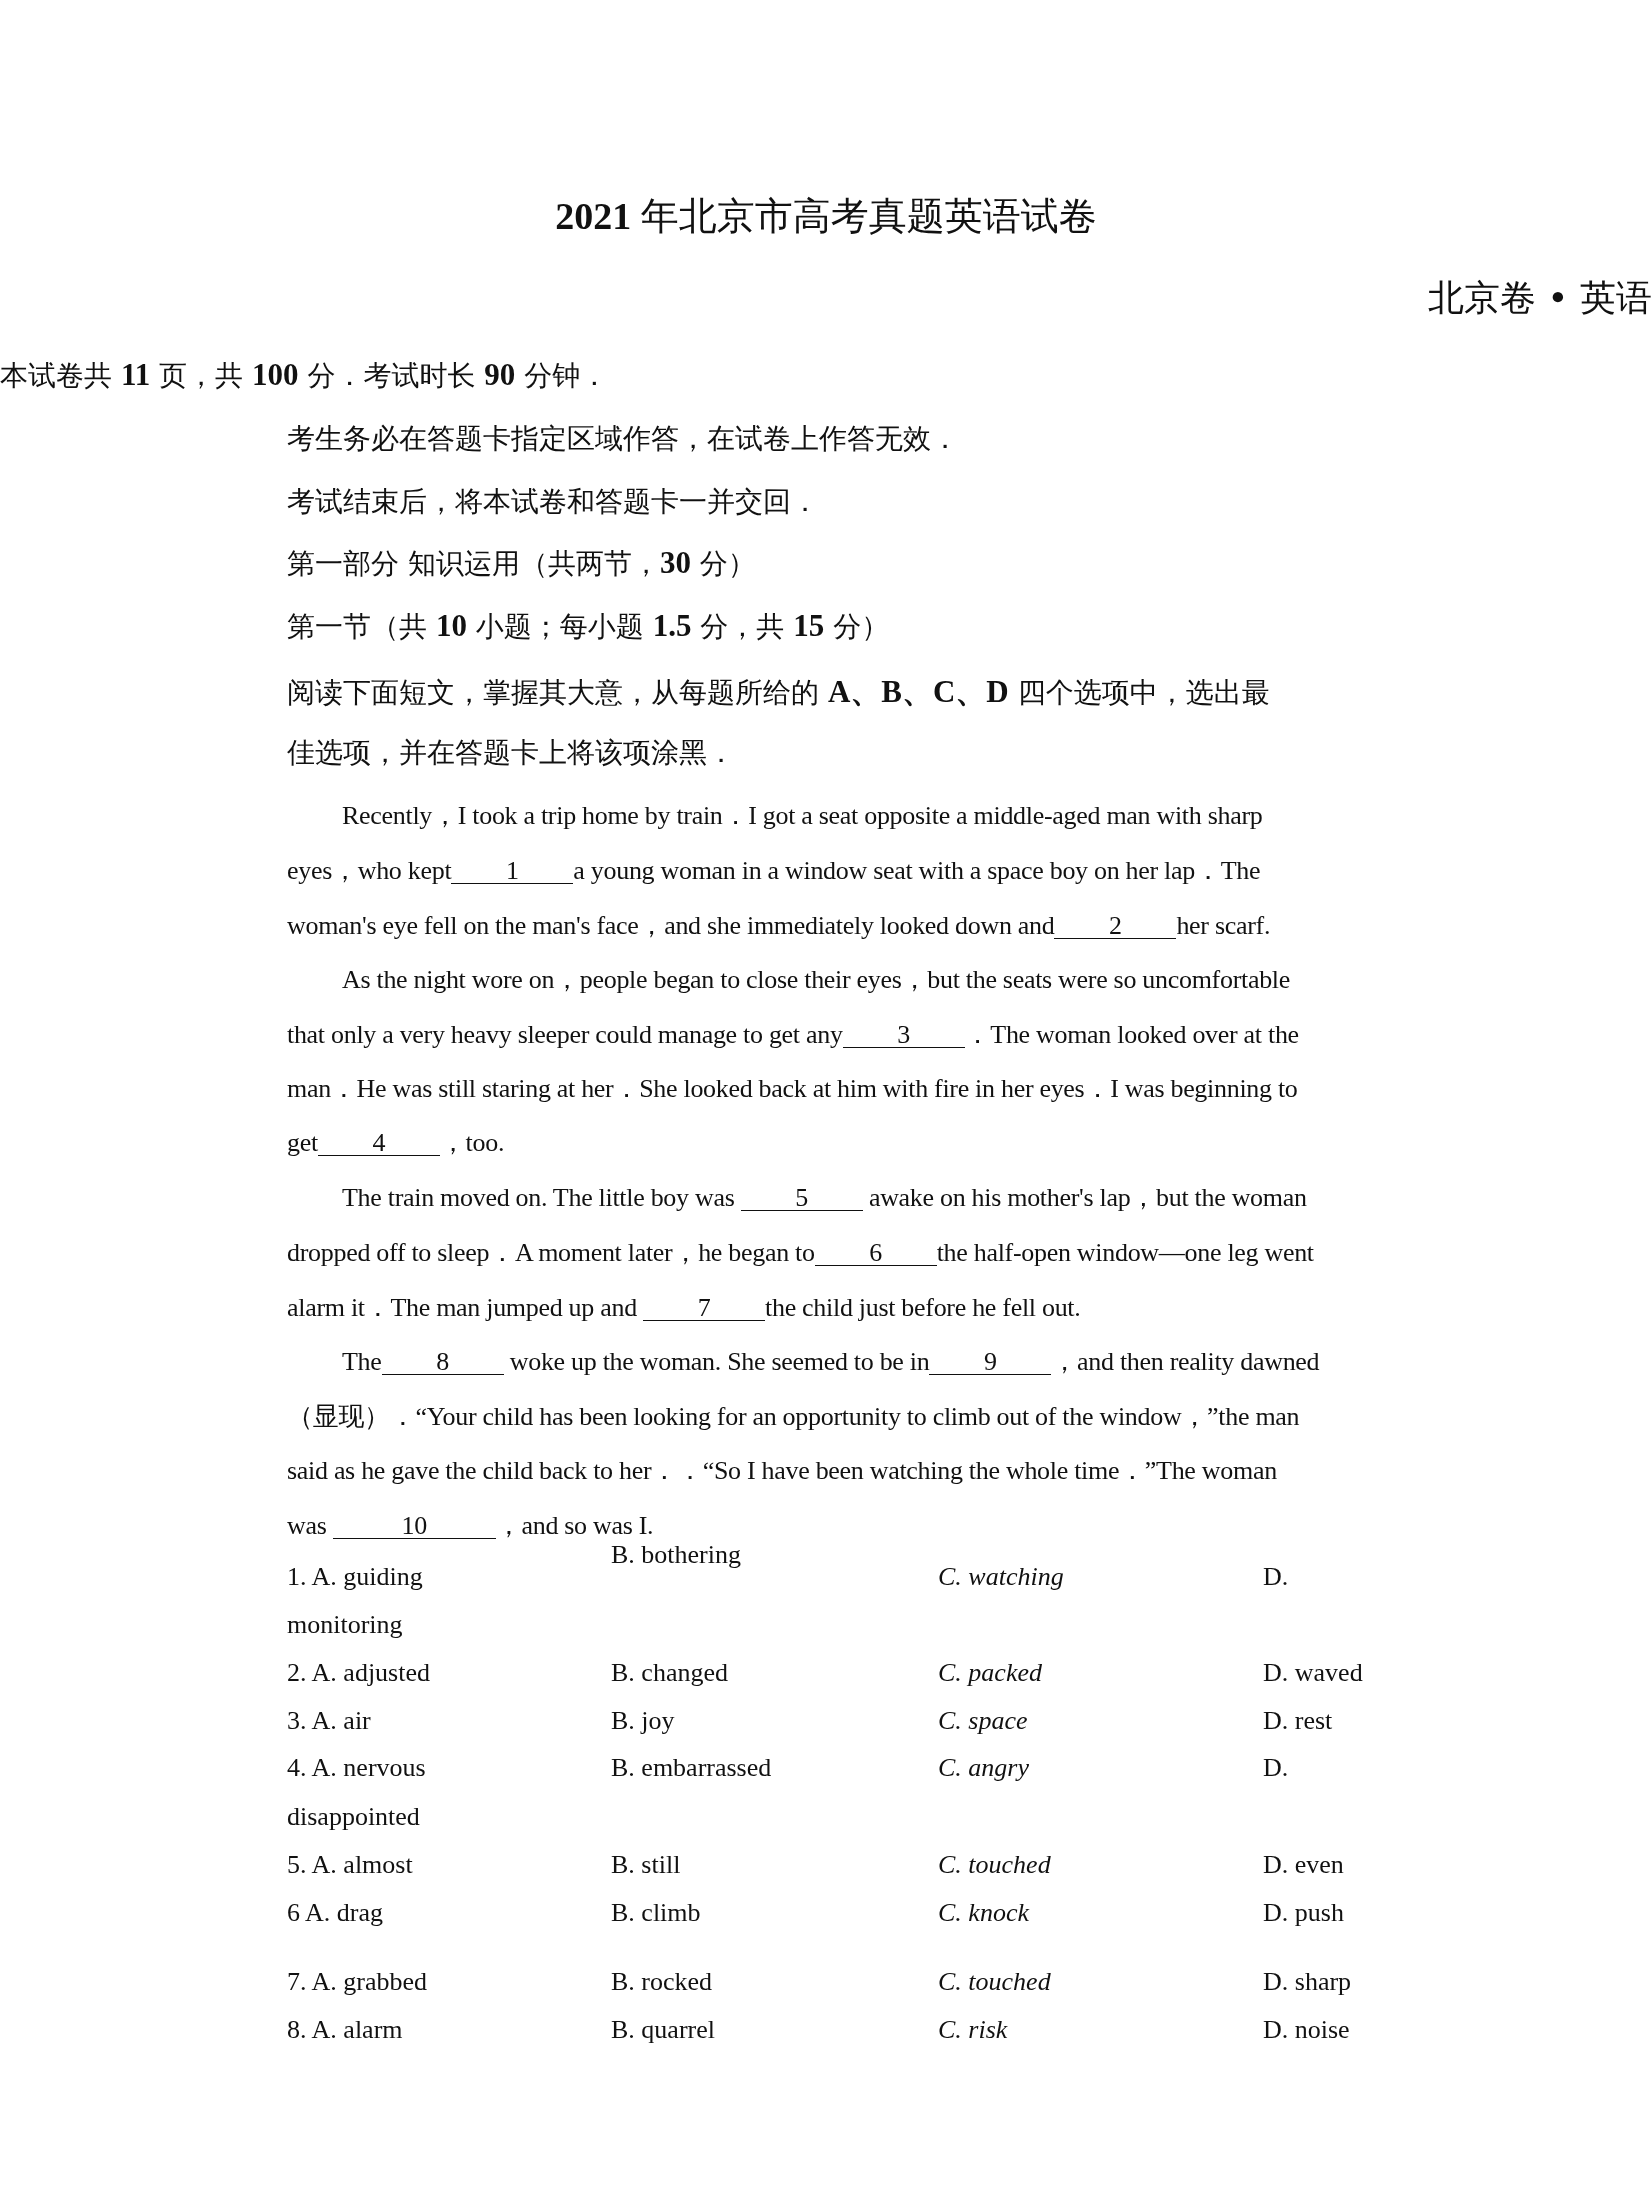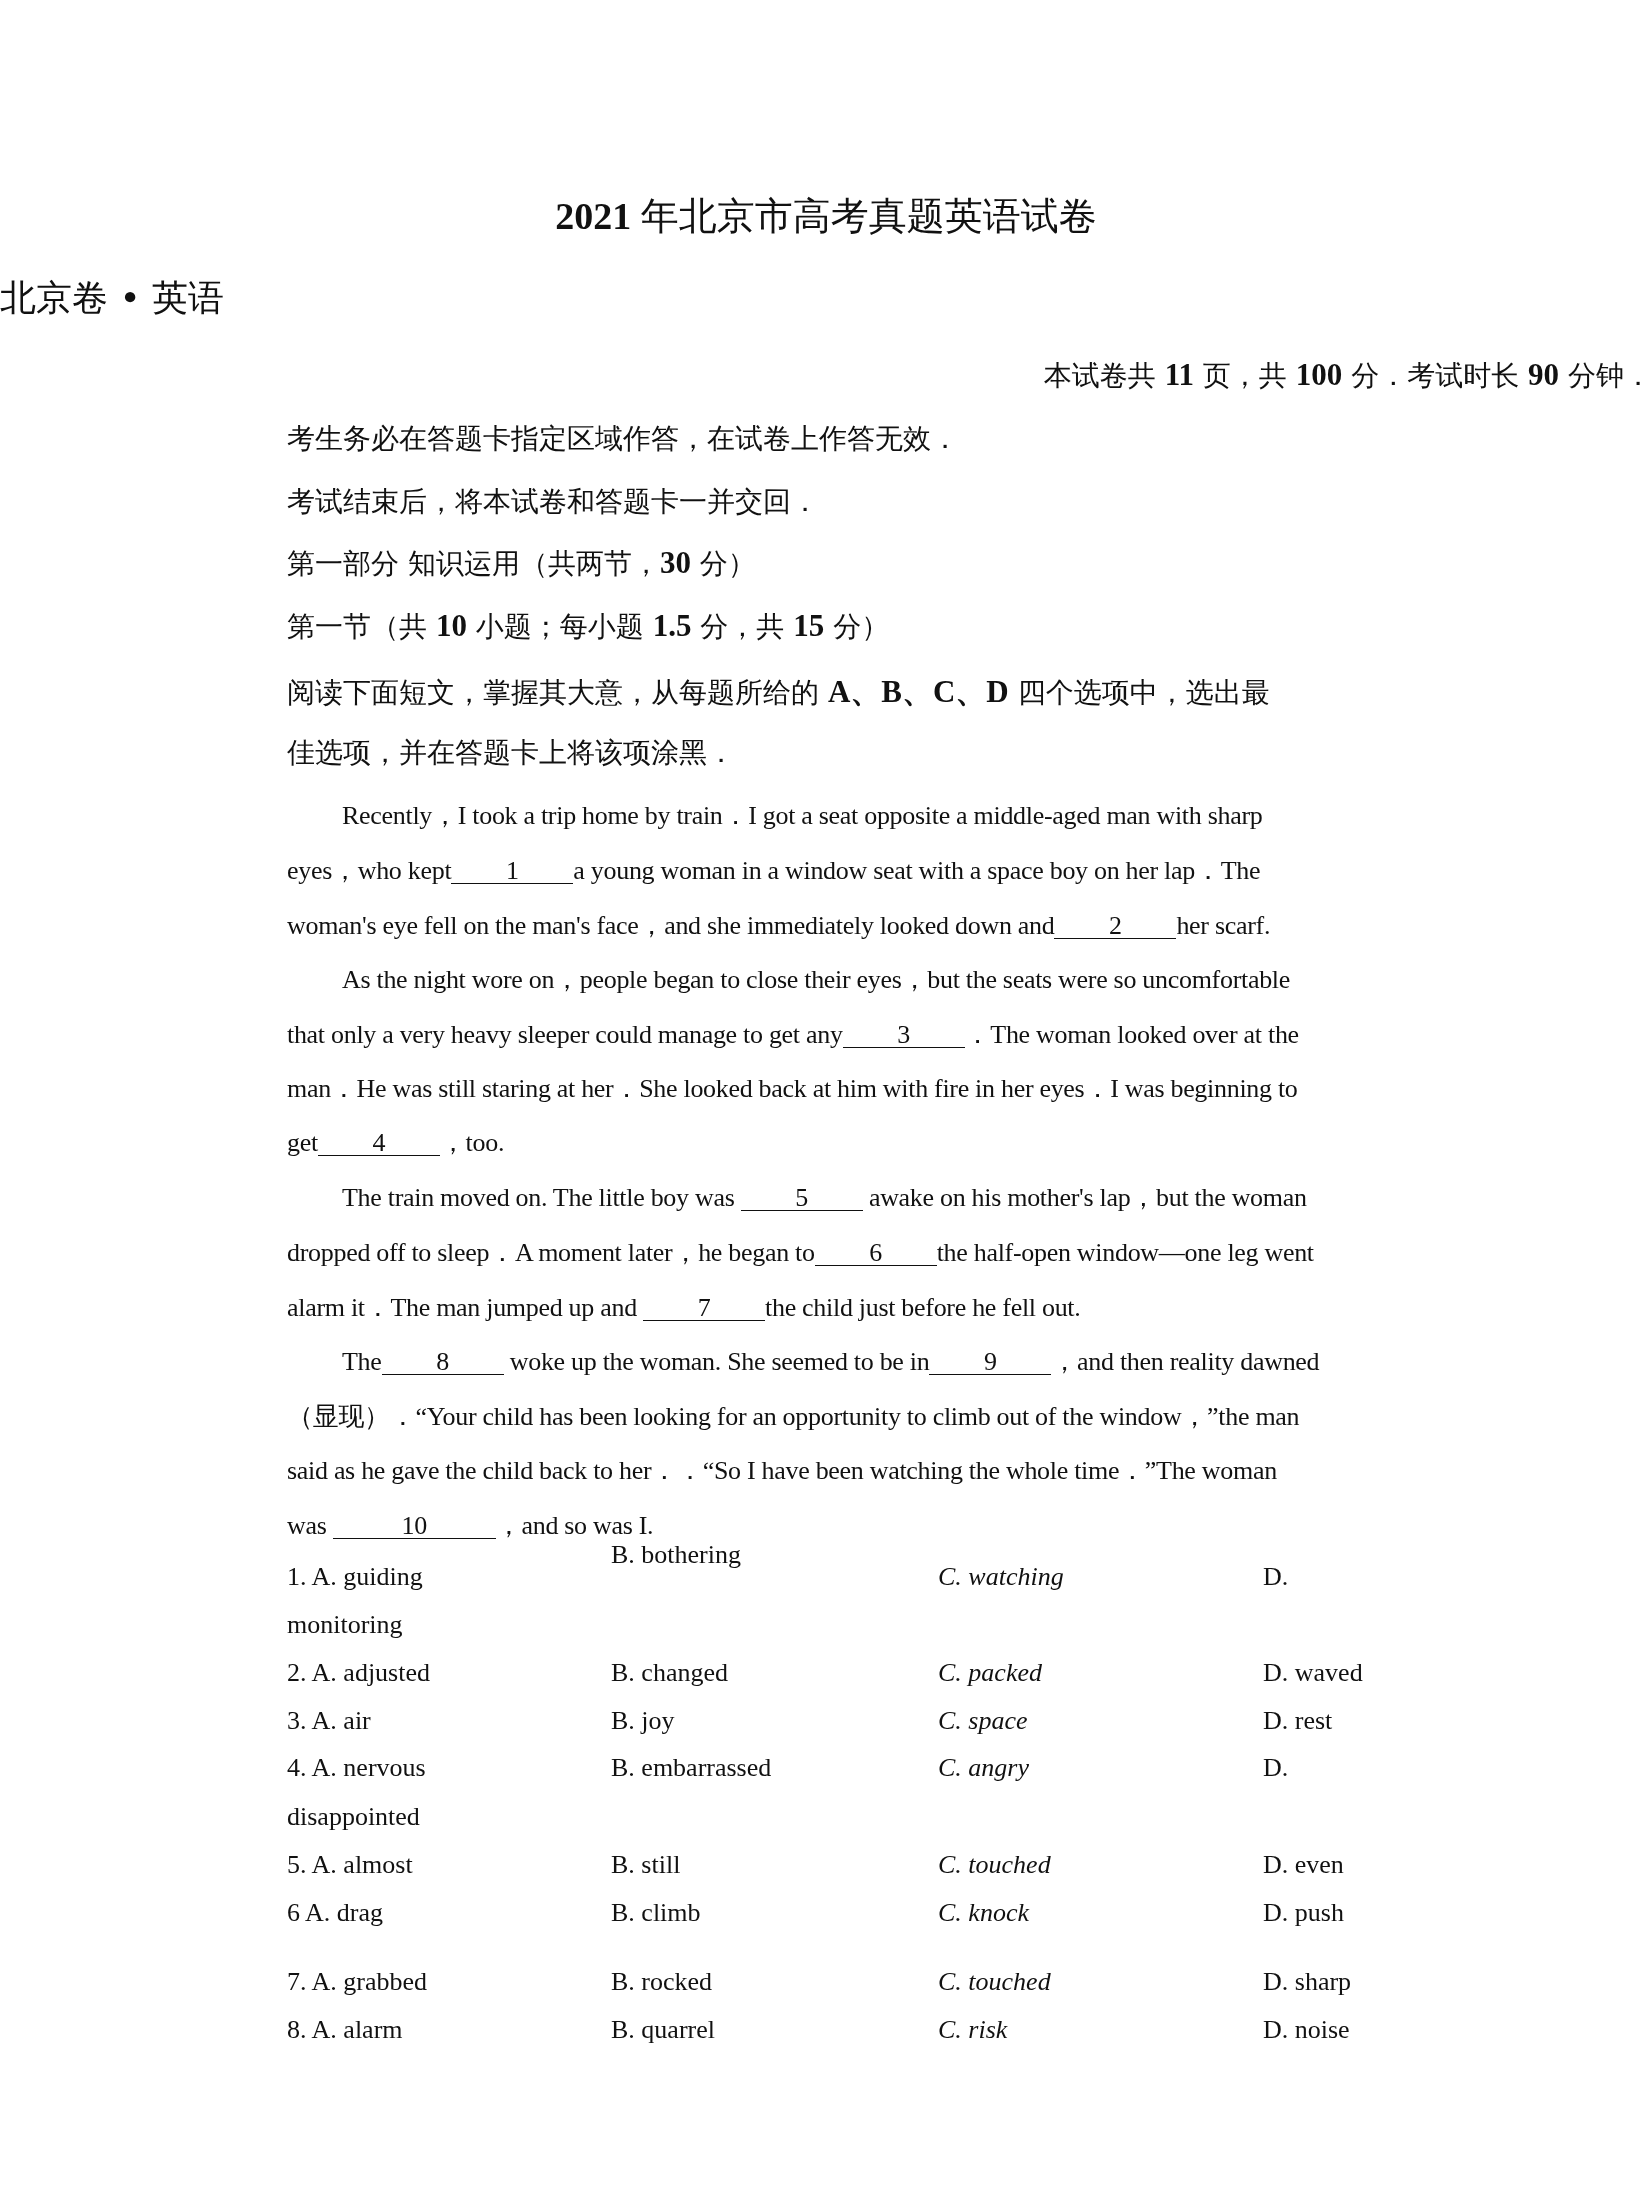--- a/index.html
+++ b/index.html
@@ -1,21 +1,21 @@
 <!DOCTYPE html>
 <html style="font-size:13.8px"><head>
 <meta charset="utf-8">
 <style>
   html, body { margin:0; padding:0; background:#ffffff; }
   body { width:1652px; height:2203px; position:relative; overflow:hidden; color:#111; }
   .abs { position:absolute; white-space:nowrap; }
   .title { left:0; width:1652px; text-align:center; top:191px; font-size:38px; font-family:"Liberation Serif","DejaVu Serif",serif; }
   .title b { font-weight:bold; }
-  .subtitle { left:0; width:1652px; text-align:left; top:274px; font-size:36px; font-family:"DejaVu Serif",serif; }
-  .info { left:0; width:1652px; text-align:right; top:357px; font-size:28px; font-family:"DejaVu Serif",serif; }
+  .subtitle { left:0; width:1652px; text-align:right; top:274px; font-size:36px; font-family:"DejaVu Serif",serif; }
+  .info { left:0; width:1652px; text-align:left; top:357px; font-size:28px; font-family:"DejaVu Serif",serif; }
   .instr { left:287px; font-size:28px; font-family:"DejaVu Serif",serif; }
   .b { font-weight:bold; font-family:"Liberation Serif",serif; font-size:31px; }
   .pline { left:287px; width:1112px; font-family:"Liberation Serif",serif; font-size:26px; letter-spacing:-0.3px; }
   .indent { left:342px; width:1056px; }
   .blank { display:inline-block; border-bottom:1.7px solid #111; text-align:center; line-height:24px; }
   .opt { font-family:"Liberation Serif",serif; font-size:26px; }
   .c0 { left:287px; } .c1 { left:611px; } .c2 { left:938px;font-style:italic; } .c3 { left:1263px; }
 </style>
 </head>
 <body>

